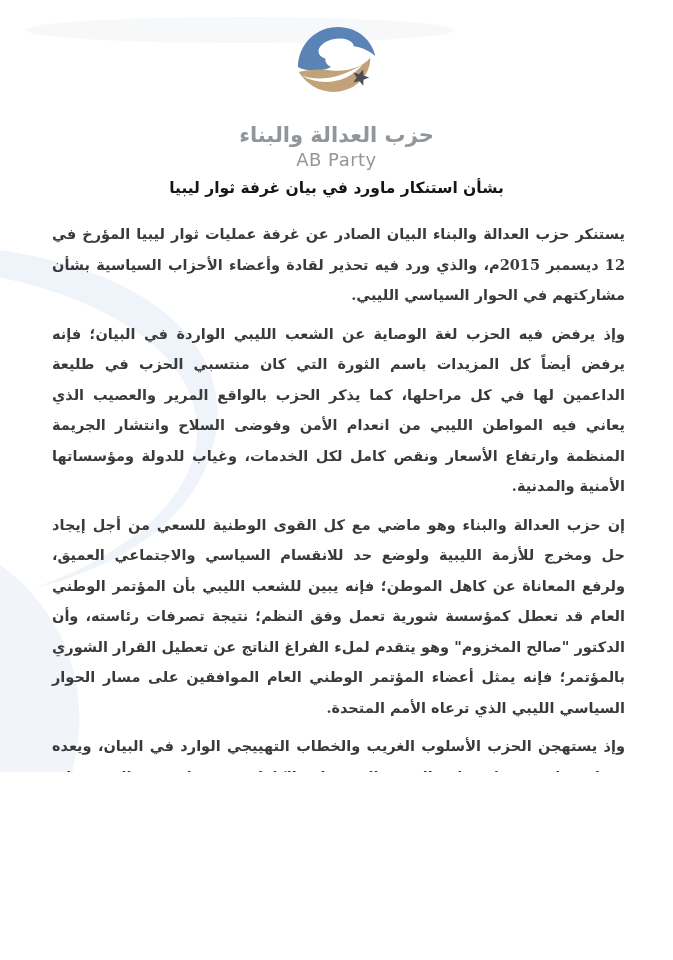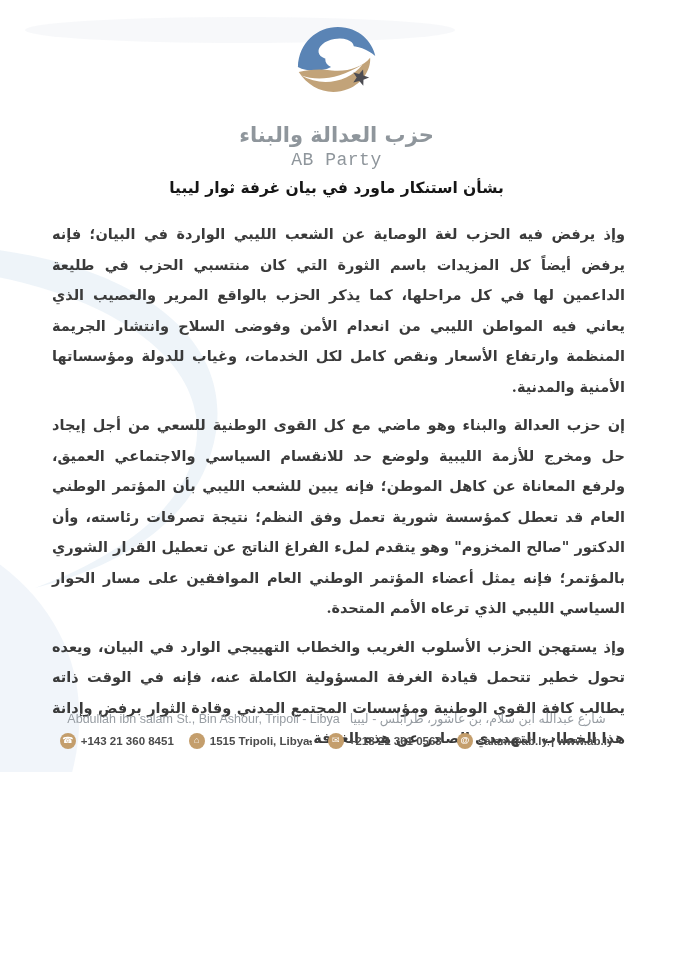--- a/index.html
+++ b/index.html
@@ -10,21 +10,21 @@
     overflow:hidden;
     font-family:"DejaVu Sans",sans-serif;
   }
   .watermark{position:absolute;top:0;left:0;z-index:0;pointer-events:none;}
   .content{position:relative;z-index:1;}
 
   
   .letterhead{text-align:center;padding-top:16px;}
   .logo-svg{width:118px;height:102px;display:inline-block;}
   .logo-ar{font-size:21px;font-weight:bold;color:#8f969c;line-height:24px;margin-top:1px;}
-  .logo-en{font-size:18px;color:#8f969c;line-height:22px;margin-top:2px;letter-spacing:.5px;font-family:Liberation Mono, monospace;}
+  .logo-en{font-size:18px;color:#8f969c;line-height:22px;margin-top:2px;letter-spacing:.5px;}
 
   .arabic{font-family:"DejaVu Serif","DejaVu Sans",serif;}
   .title{margin:14px 30px 0;text-align:center;font-size:17px;font-weight:bold;color:#161616;line-height:24px;}
   .subtitle{margin:6px 30px 12px;text-align:center;font-size:15.5px;font-weight:bold;color:#161616;line-height:22px;}
 
   
   .bodytext{margin:20px 48px 0 52px;}
   .bodytext p{
     margin:0 0 8px 0;
     direction:rtl;
@@ -88,20 +88,21 @@
         <path d="M88,62.5 L90.7,69 L97.8,69.3 L92.2,73.8 L94.2,80.6 L88,76.6 L81.8,80.6
                  L83.8,73.8 L78.2,69.3 L85.3,69 Z" fill="#4c4c52" transform="rotate(18 88 71)"></path>
       </svg>
       <div class="logo-ar" dir="rtl">حزب العدالة والبناء</div>
       <div class="logo-en">AB Party</div>
     </header>
 
     <h2 class="subtitle arabic" dir="rtl">بشأن استنكار ماورد في بيان غرفة ثوار ليبيا</h2>
 
     <main class="bodytext">
+      <p class="arabic">يستنكر حزب العدالة والبناء البيان الصادر عن غرفة عمليات ثوار ليبيا المؤرخ في 12 ديسمبر 2015م، والذي ورد فيه تحذير لقادة وأعضاء الأحزاب السياسية بشأن مشاركتهم في الحوار السياسي الليبي.</p>
       <p class="arabic">وإذ يرفض فيه الحزب لغة الوصاية عن الشعب الليبي الواردة في البيان؛ فإنه يرفض أيضاً كل المزيدات باسم الثورة التي كان منتسبي الحزب في طليعة الداعمين لها في كل مراحلها، كما يذكر الحزب بالواقع المرير والعصيب الذي يعاني فيه المواطن الليبي من انعدام الأمن وفوضى السلاح وانتشار الجريمة المنظمة وارتفاع الأسعار ونقص كامل لكل الخدمات، وغياب للدولة ومؤسساتها الأمنية والمدنية.</p>
       <p class="arabic">إن حزب العدالة والبناء وهو ماضي مع كل القوى الوطنية للسعي من أجل إيجاد حل ومخرج للأزمة الليبية ولوضع حد للانقسام السياسي والاجتماعي العميق، ولرفع المعاناة عن كاهل الموطن؛ فإنه يبين للشعب الليبي بأن المؤتمر الوطني العام قد تعطل كمؤسسة شورية تعمل وفق النظم؛ نتيجة تصرفات رئاسته، وأن الدكتور "صالح المخزوم" وهو يتقدم لملء الفراغ الناتج عن تعطيل القرار الشوري بالمؤتمر؛ فإنه يمثل أعضاء المؤتمر الوطني العام الموافقين على مسار الحوار السياسي الليبي الذي ترعاه الأمم المتحدة.</p>
       <p class="arabic">وإذ يستهجن الحزب الأسلوب الغريب والخطاب التهييجي الوارد في البيان، ويعده تحول خطير تتحمل قيادة الغرفة المسؤولية الكاملة عنه، فإنه في الوقت ذاته يطالب كافة القوى الوطنية ومؤسسات المجتمع المدني وقادة الثوار برفض وإدانة هذا الخطاب التهديدي الصادر عن هذه الغرفة.</p>
     </main>
 
     <div class="blessing" dir="rtl">حفظ الله ليبيا</div>
 
     <div class="signature">
       <div class="sig-name" dir="rtl">حزب العدالـة والبنـاء</div>
       <div class="sig-date" dir="rtl">13 ديسمبر 2015م</div>

